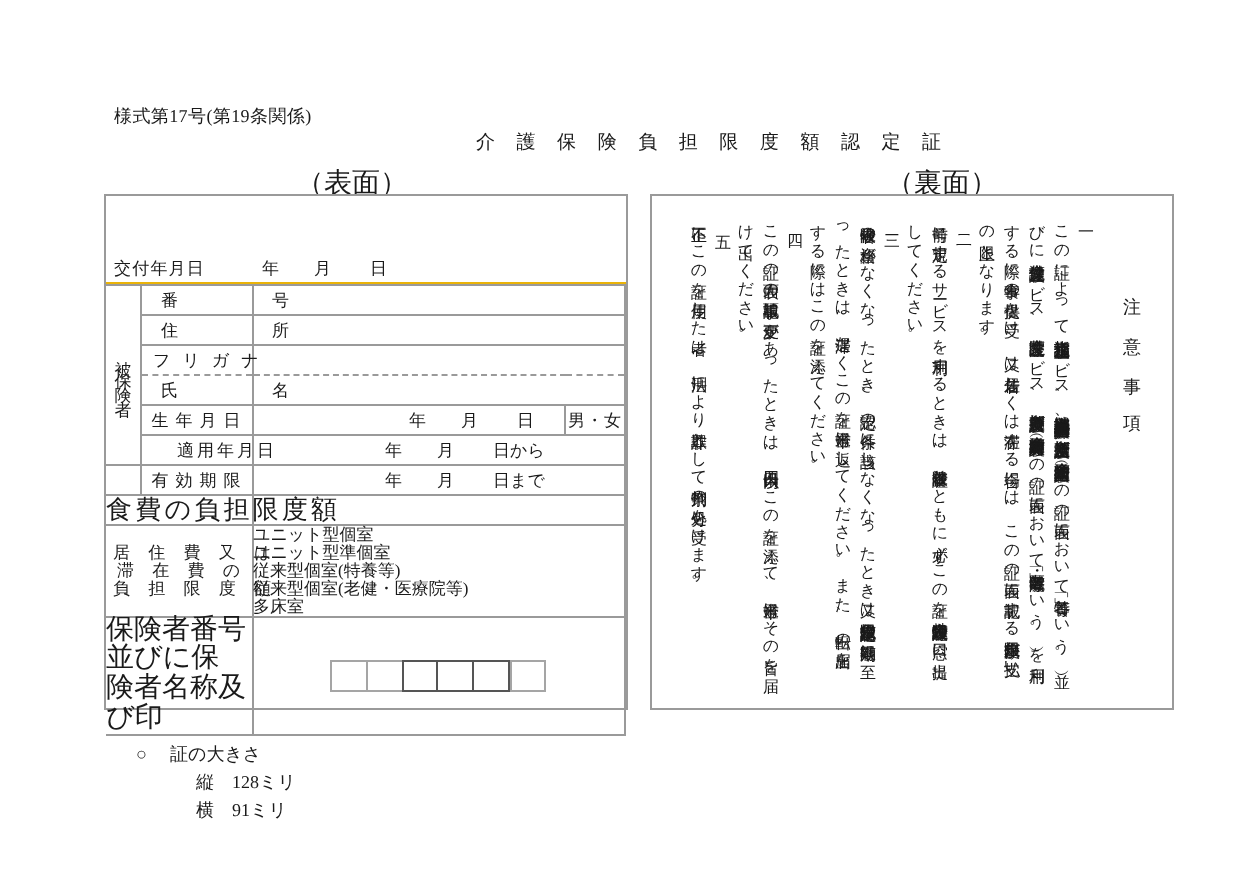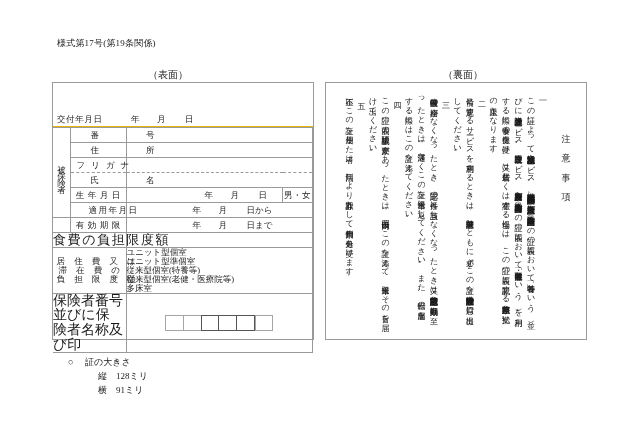--- a/index.html
+++ b/index.html
@@ -11,20 +11,21 @@
     width: 630px;
     height: 439px;
     font-family: "Liberation Serif", "DejaVu Serif", serif;
     color: #1a1a1a;
     position: relative;
     overflow: hidden;
   }
   .page {
     position: absolute;
     inset: 0;
+    margin-top: 15px;
   }
 
   
   .form-no {
     position: absolute;
     left: 57px;
     top: 37px;
     font-size: 9px;
     letter-spacing: 0.2px;
     white-space: nowrap;
@@ -32,21 +33,21 @@
   .doc-title {
     position: absolute;
     left: 238px;
     top: 50px;
     font-size: 9.5px;
     letter-spacing: 4.2px;
     white-space: nowrap;
   }
   .side-label {
     position: absolute;
-    font-size: 10px;
+    font-size: 14px;
     white-space: nowrap;
   }
   .side-label.front { left: 148px; top: 68px; }
   .side-label.back  { left: 443px; top: 68px; }
 
   
   .card {
     position: absolute;
     border: 1px solid #9a9a9a;
     background: #fff;
@@ -131,21 +132,21 @@
     display: inline-block;
     height: 100%;
     line-height: 17px;
   }
   .rowlabel {
     width: 56px;
     text-align: center;
     font-size: 8.5px;
     white-space: nowrap;
   }
-  .rowlabel .sp2 { letter-spacing: 10px; padding-left: 20px; }
+  .rowlabel .sp2 { letter-spacing: 10px; padding-left: 10px; }
   .rowlabel .sp3 { letter-spacing: 6px;  padding-left: 6px; }
   .rowlabel .sp4 { letter-spacing: 3.5px; padding-left: 3.5px; }
   .rowlabel .sp5 { letter-spacing: 1.5px; padding-left: 18px; }
   .fldcell { padding-left: 3px; }
   .dashed-bottom { border-bottom: 1px dashed #9a9a9a !important; }
   .dashed-top { border-top: 1px dashed #9a9a9a !important; }
 
   .ymd-right {
     text-align: left;
     font-size: 8.5px;
@@ -268,20 +269,21 @@
   .size-note .txt  { margin-left: 17px; white-space: nowrap; }
   .size-note .dim  { margin-left: 30px; white-space: nowrap; }
   .size-note .dim .n { display: inline-block; padding-left: 9px; }
 </style>
 </head>
 <body>
 
 <div class="page">
 
   <div class="form-no">様式第17号(第19条関係)</div>
+  <div class="doc-title">介 護 保 険 負 担 限 度 額 認 定 証</div>
 
   <div class="side-label front">（表面）</div>
   <div class="side-label back">（裏面）</div>
 
   <div class="card front">
 
 
     <div class="issue-row">
       <div class="issue-label">交付年月日</div>
       <div class="issue-ymd"><span class="ym-y">年</span><span class="ym-m">月</span><span>日</span></div>

